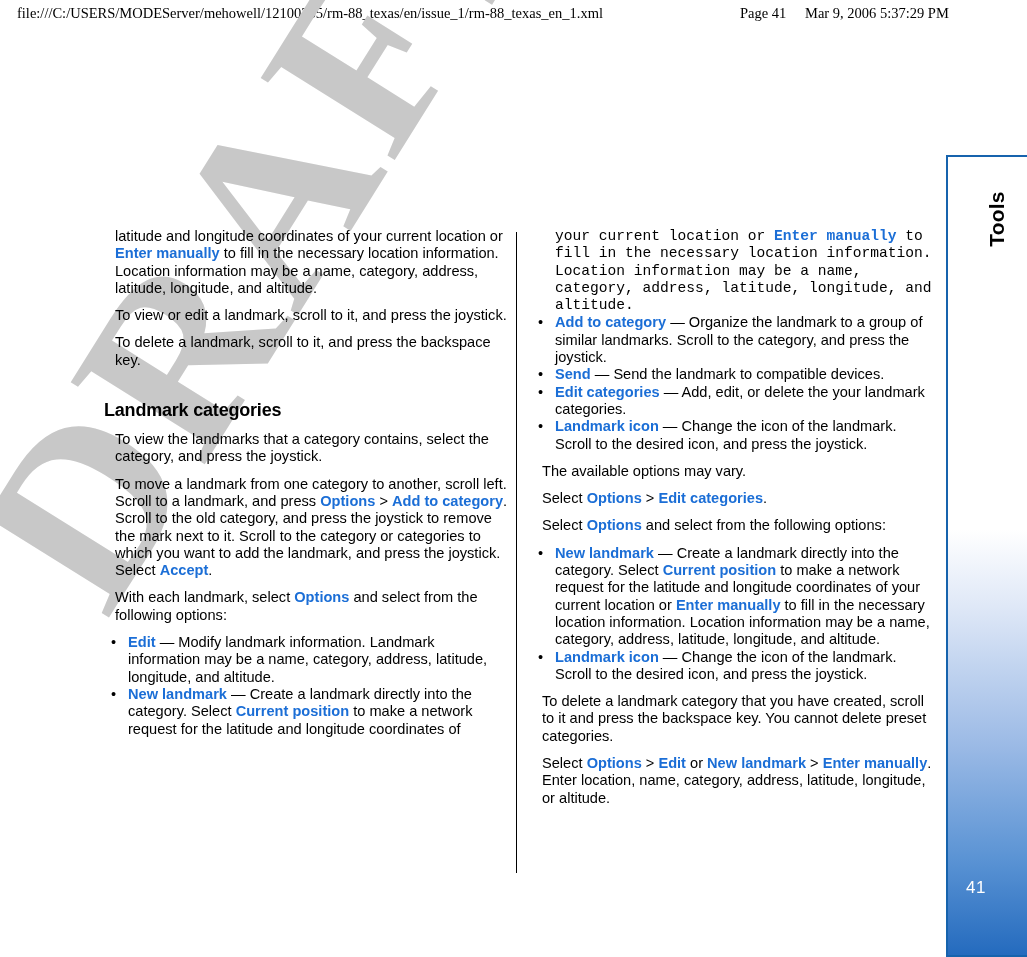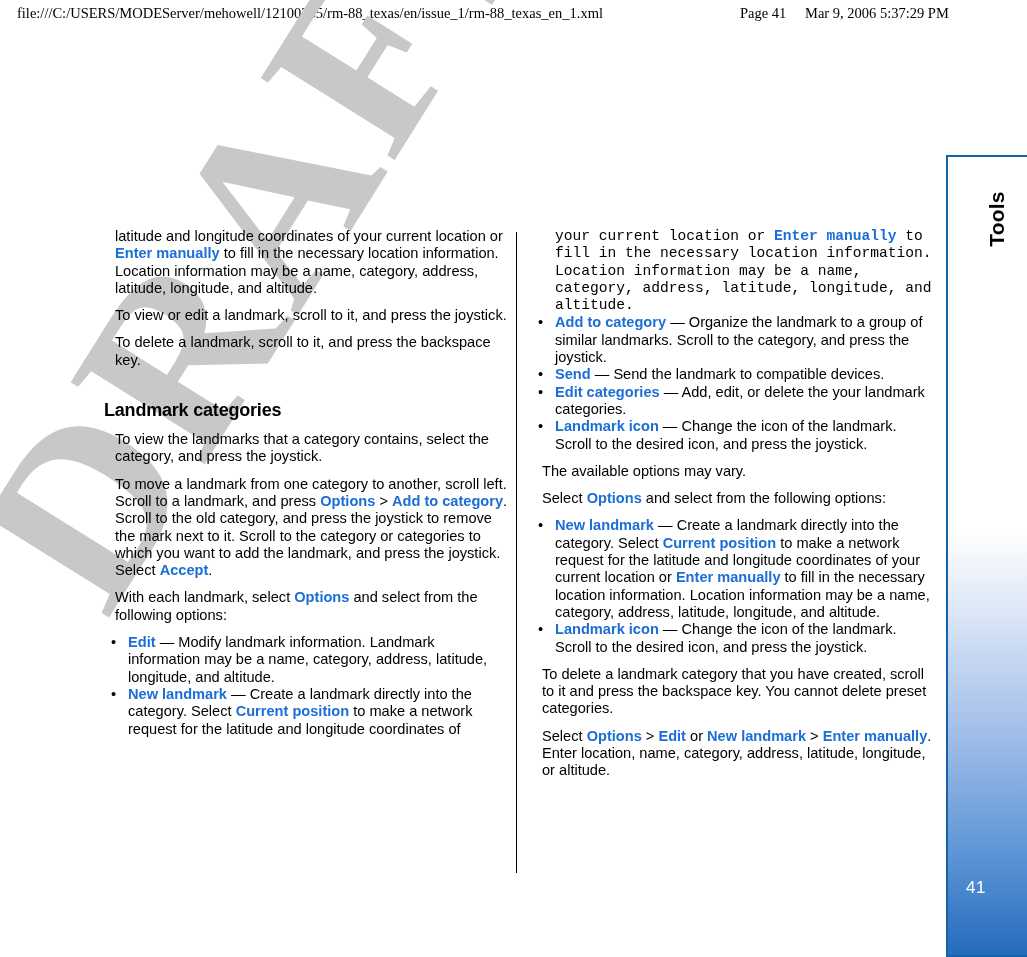--- a/index.html
+++ b/index.html
@@ -214,20 +214,21 @@
 
   <div class="column" id="col-right">
       <p class="para bullet-cont"><span>your current location or </span><span class="lnk">Enter manually</span><span> to fill in the necessary location information. Location information may be a name, category, address, latitude, longitude, and altitude.</span></p>
       <ul class="bullets">
         <li><span class="bullet-dot">•</span><span class="lnk">Add to category</span><span> — Organize the landmark to a group of similar landmarks. Scroll to the category, and press the joystick.</span></li>
         <li><span class="bullet-dot">•</span><span class="lnk">Send</span><span> — Send the landmark to compatible devices.</span></li>
         <li><span class="bullet-dot">•</span><span class="lnk">Edit categories</span><span> — Add, edit, or delete the your landmark categories.</span></li>
         <li><span class="bullet-dot">•</span><span class="lnk">Landmark icon</span><span> — Change the icon of the landmark. Scroll to the desired icon, and press the joystick.</span></li>
       </ul>
       <p class="para"><span>The available options may vary.</span></p>
+      <p class="para"><span>Select </span><span class="lnk">Options</span><span class="gt"> &gt; </span><span class="lnk">Edit categories</span><span>.</span></p>
       <p class="para"><span>Select </span><span class="lnk">Options</span><span> and select from the following options:</span></p>
       <ul class="bullets">
         <li><span class="bullet-dot">•</span><span class="lnk">New landmark</span><span> — Create a landmark directly into the category. Select </span><span class="lnk">Current position</span><span> to make a network request for the latitude and longitude coordinates of your current location or </span><span class="lnk">Enter manually</span><span> to fill in the necessary location information. Location information may be a name, category, address, latitude, longitude, and altitude.</span></li>
         <li><span class="bullet-dot">•</span><span class="lnk">Landmark icon</span><span> — Change the icon of the landmark. Scroll to the desired icon, and press the joystick.</span></li>
       </ul>
       <p class="para"><span>To delete a landmark category that you have created, scroll to it and press the backspace key. You cannot delete preset categories.</span></p>
       <p class="para"><span>Select </span><span class="lnk">Options</span><span class="gt"> &gt; </span><span class="lnk">Edit</span><span> or </span><span class="lnk">New landmark</span><span class="gt"> &gt; </span><span class="lnk">Enter manually</span><span>. Enter location, name, category, address, latitude, longitude, or altitude.</span></p>
     </div>
 
   <div id="side-tab">

